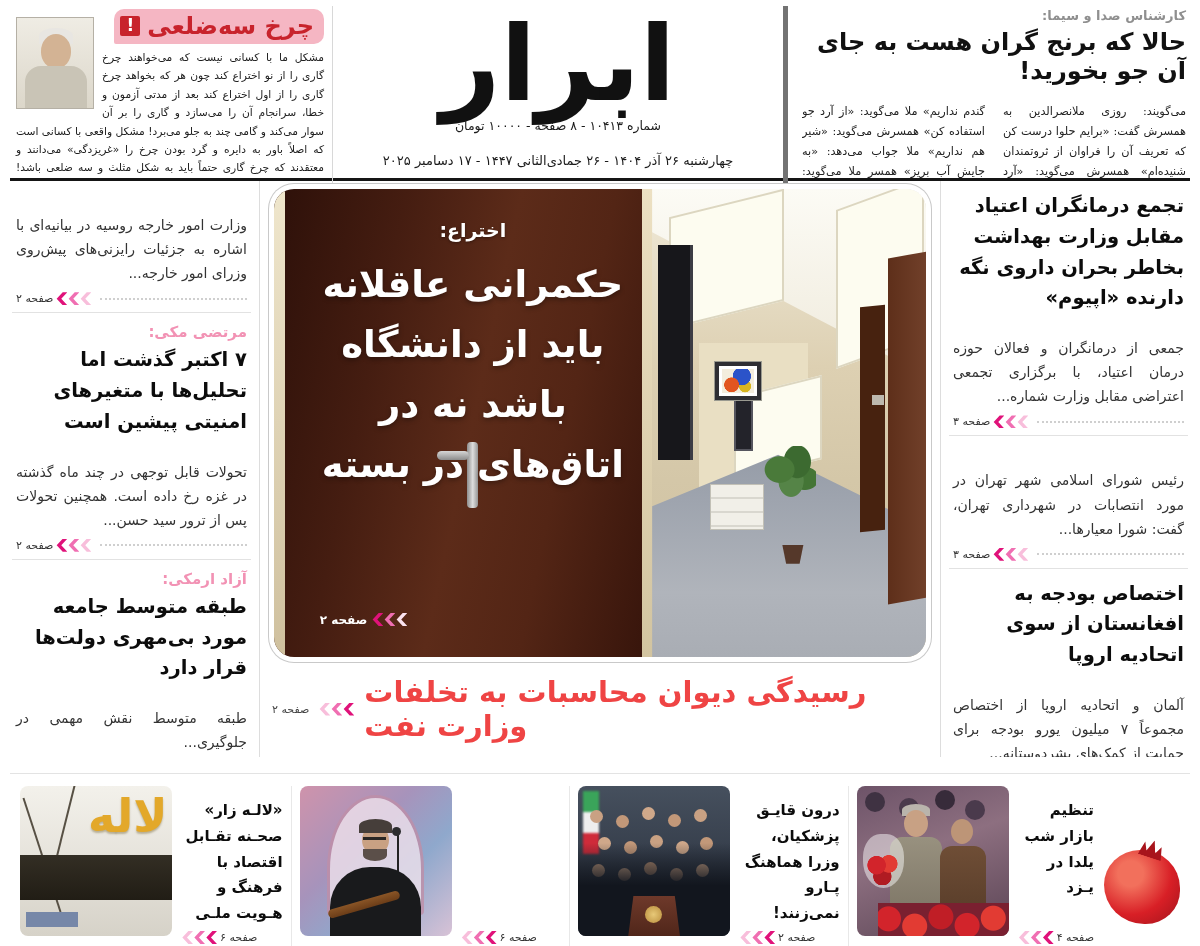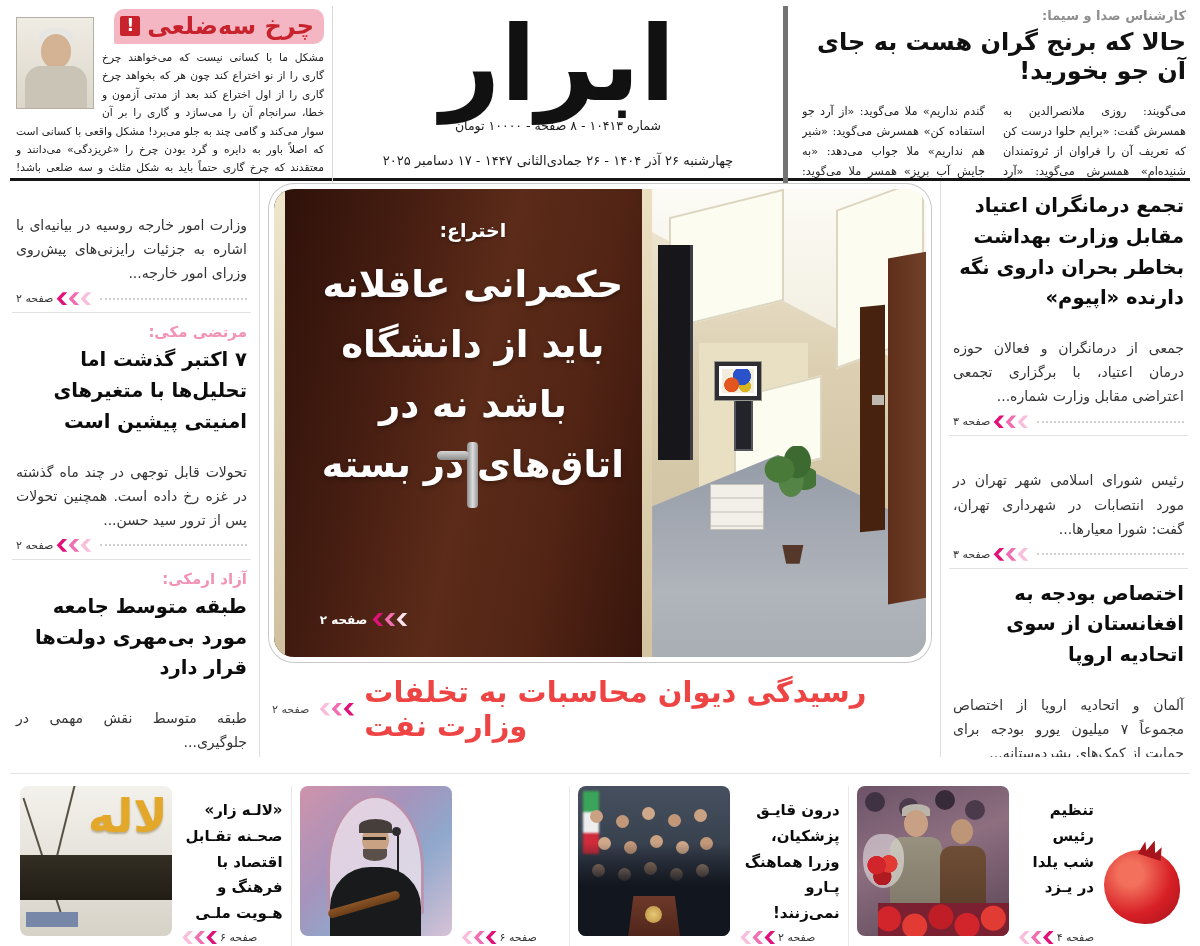--- a/index.html
+++ b/index.html
@@ -384,21 +384,21 @@
         <i class="m1"></i>
         <i class="h1h"></i>
         <i class="h1"></i>
         <i class="m2"></i>
         <i class="h2"></i>
         <i class="bag"></i>
         <i class="bagf"></i>
         <i class="pile"></i>
       </div>
       <div class="tcap">
-        <div class="cap">تنظیم رئیس شب یلدا در یـزد</div>
+        <div class="cap">تنظیم بازار شب یلدا در یـزد</div>
         <div class="tref">
           <span class="chev">
               <i class="c3"></i>
               <i class="c2"></i>
               <i class="c1"></i>
             </span>
           <span class="plabel">صفحه ۴</span>
         </div>
       </div>
       <div class="pom">

